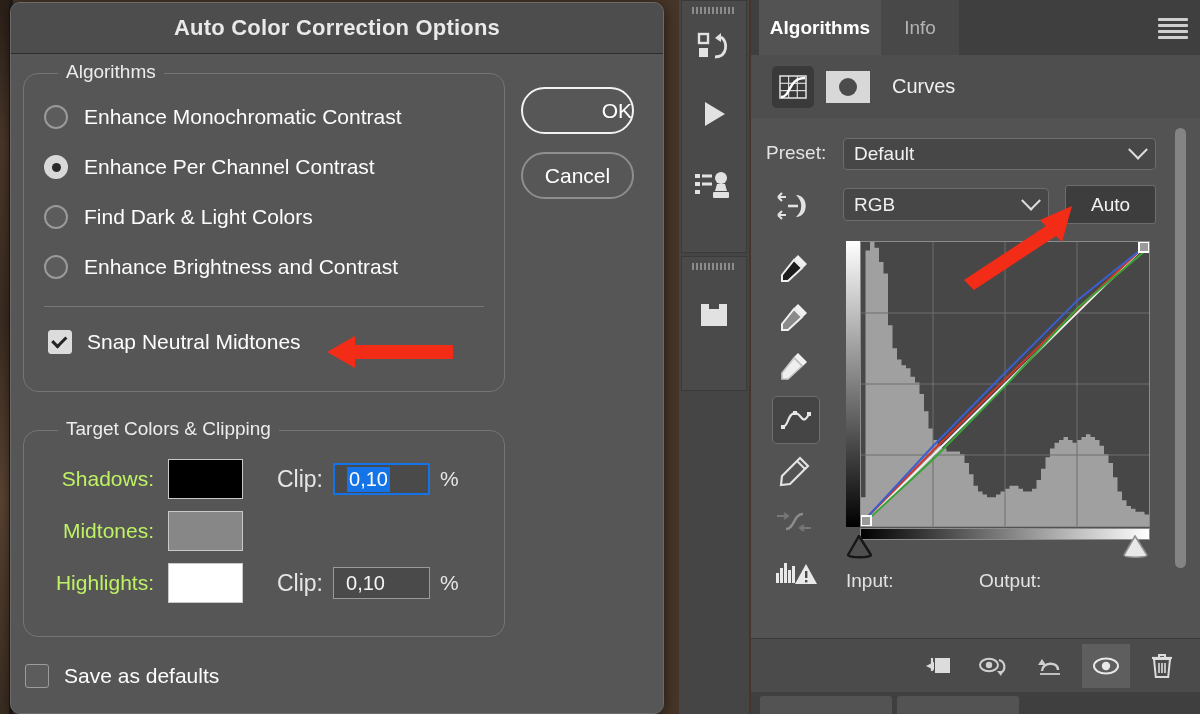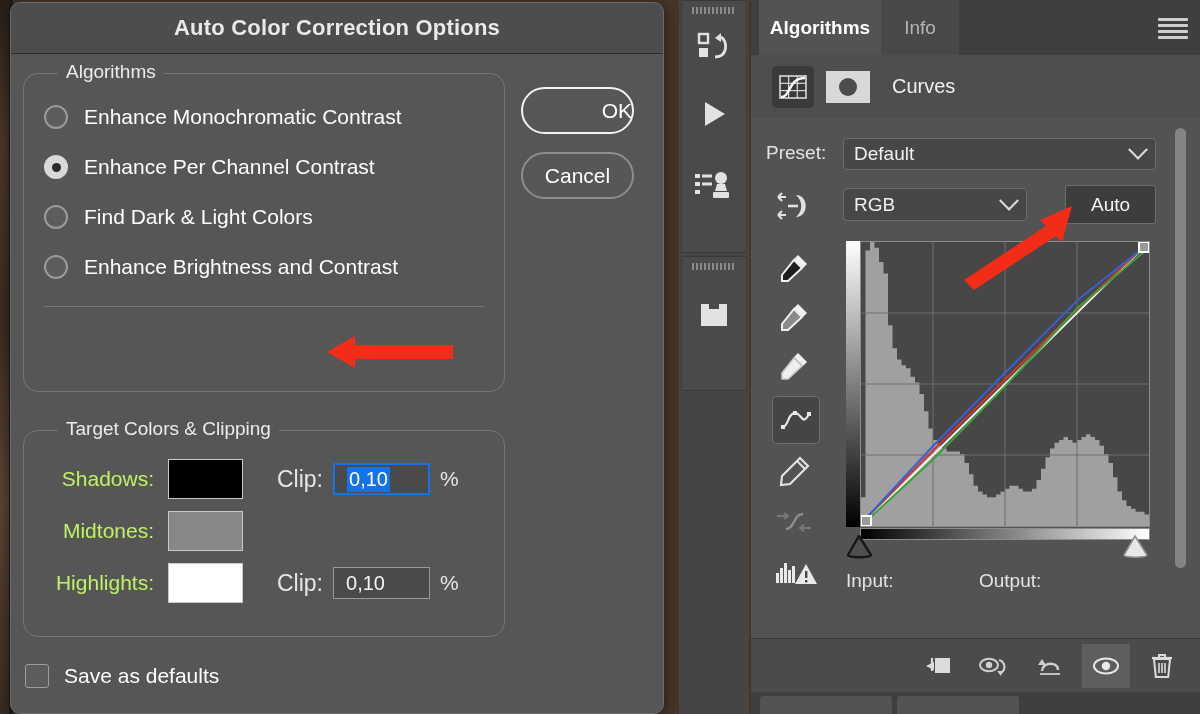--- a/index.html
+++ b/index.html
@@ -196,20 +196,24 @@
         <span class="radio-label">Find Dark &amp; Light Colors</span>
       </div>
       <div class="radio-row">
         <span class="radio"></span>
         <span class="radio-label">Enhance Brightness and Contrast</span>
       </div>
     </div>
 
     <div class="abs hr" style="left:20px;top:232px;width:440px;"></div>
 
+    <div class="abs" style="left:24px;top:256px;display:flex;align-items:center;">
+      <span class="cbox checked"></span>
+      <span class="cb-label">Snap Neutral Midtones</span>
+    </div>
   </div>
 
   <div class="abs pill primary" style="left:510px;top:84px;">
     <span>OK</span>
   </div>
   <div class="abs pill secondary" style="left:510px;top:149px;">
     <span>Cancel</span>
   </div>
 
   <div class="abs groupbox" style="left:12px;top:427px;width:480px;height:205px;">
@@ -376,21 +380,21 @@
 </div>
 
 <div class="abs nosel tool-btn" style="left:772px;top:184px;">
   <svg width="36" height="30" viewBox="0 0 36 30">
     <path d="M2 6 L10 6 M2 6 L6 2 M2 6 L6 10" stroke="#e2e2e2" stroke-width="2" fill="none"></path>
     <path d="M2 24 L10 24 M2 24 L6 20 M2 24 L6 28" stroke="#e2e2e2" stroke-width="2" fill="none"></path>
     <path d="M12 15 L22 15" stroke="#e2e2e2" stroke-width="2.6"></path>
     <path d="M20 4 C33 4 33 26 20 26 C27 20 27 10 20 4 Z" fill="#e2e2e2"></path>
   </svg>
 </div>
-<div class="abs select nosel" style="left:843px;top:188px;width:184px;height:33px;">
+<div class="abs select nosel" style="left:843px;top:188px;width:206px;height:33px;">
   <span>RGB</span>
   <span class="chev"></span>
 </div>
 <div class="abs btn-auto nosel" style="left:1065px;top:185px;width:91px;height:39px;">
   <span>Auto</span>
 </div>
 
 <div class="abs nosel tool-btn" style="left:772px;top:246px;">
   <svg width="32" height="32" viewBox="0 0 32 32">
     <path d="M20 3 L29 12 L25 16 L16 7 Z" fill="#f0f0f0"></path>

